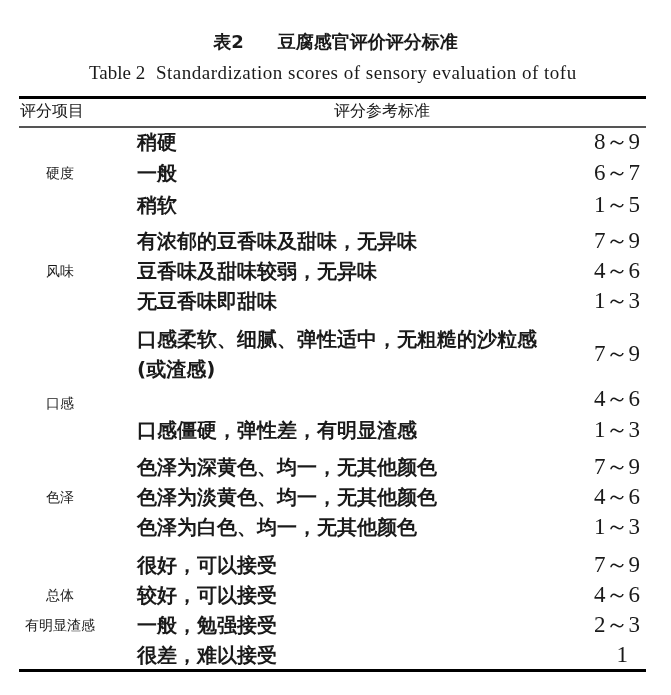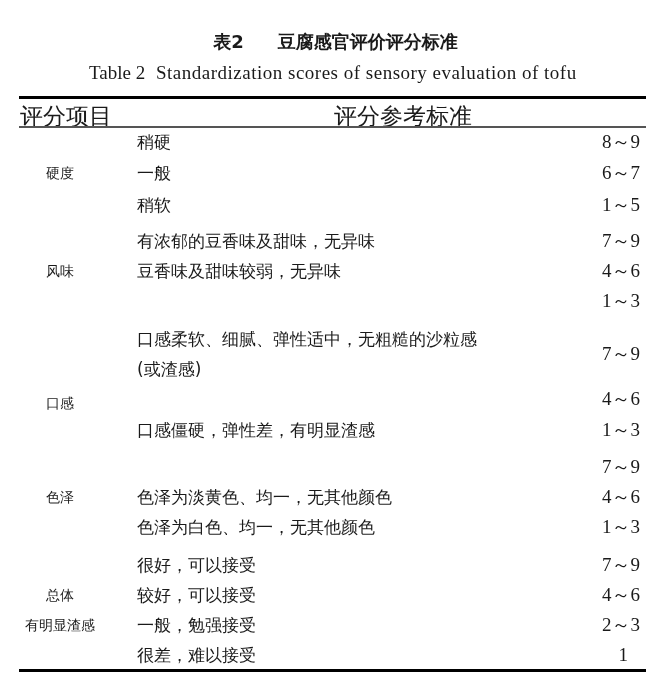--- a/index.html
+++ b/index.html
@@ -17,26 +17,26 @@
   .title-en {
     position: absolute; top: 62px; left: 0; width: 671px;
     font-family: "Liberation Serif", serif; font-size: 19px;
   }
   .title-en .label { position: absolute; left: 44px; margin-left: 45px; }
   .title-en .text { position: absolute; left: 156px; letter-spacing: 0.5px; }
   .rule { position: absolute; left: 19px; width: 627px; background: #000; }
   .rule.top { top: 96px; height: 3px; }
   .rule.mid { top: 126px; height: 2px; background: #555; }
   .rule.bottom { top: 669px; height: 3px; }
-  .hdr { position: absolute; top: 101px; font-size: 23px; font-family: Liberation Mono, monospace; }
+  .hdr { position: absolute; top: 101px; font-size: 16px; font-family: Liberation Mono, monospace; }
   .hdr.c1 { left: 20px; }
   .hdr.c2 { left: 334px; }
   .row { position: absolute; left: 0; width: 671px; font-size: 17px; height: 24px; line-height: 24px; }
-  .row .desc { position: absolute; left: 137px; font-family: "DejaVu Sans", sans-serif; font-size: 17px; }
-  .row .score { position: absolute; right: 31px; font-family: "Liberation Serif", serif; font-size: 19px; text-align: center; }
+  .row .desc { position: absolute; left: 137px; font-family: "DejaVu Sans", sans-serif; font-size: 20px; font-weight: bold; }
+  .row .score { position: absolute; right: 31px; font-family: "Liberation Serif", serif; font-size: 23px; text-align: center; }
   .cat { position: absolute; font-family: "DejaVu Sans", sans-serif; font-size: 14px; line-height: 24px; text-align: center; width: 90px; left: 15px; }
 </style>
 </head>
 <body>
 
 <div class="title-cn">
   <span class="num">表2</span><span>豆腐感官评价评分标准</span>
 </div>
 <div class="title-en">
   <span class="label">Table 2</span>
@@ -65,20 +65,21 @@
 <div class="cat" style="top:259px">风味</div>
 <div class="row" style="top:229px">
   <span class="desc">有浓郁的豆香味及甜味，无异味</span>
   <span class="score">7～9</span>
 </div>
 <div class="row" style="top:259px">
   <span class="desc">豆香味及甜味较弱，无异味</span>
   <span class="score">4～6</span>
 </div>
 <div class="row" style="top:289px">
+  <span class="desc">无豆香味即甜味</span>
   <span class="score">1～3</span>
 </div>
 
 <div class="cat" style="top:391px">口感</div>
 <div class="row" style="top:327px">
   <span class="desc">口感柔软、细腻、弹性适中，无粗糙的沙粒感</span>
 </div>
 <div class="row" style="top:357px">
   <span class="desc">(或渣感)</span>
 </div>
@@ -88,20 +89,21 @@
 <div class="row" style="top:387px">
   <span class="score">4～6</span>
 </div>
 <div class="row" style="top:418px">
   <span class="desc">口感僵硬，弹性差，有明显渣感</span>
   <span class="score">1～3</span>
 </div>
 
 <div class="cat" style="top:485px">色泽</div>
 <div class="row" style="top:455px">
+  <span class="desc">色泽为深黄色、均一，无其他颜色</span>
   <span class="score">7～9</span>
 </div>
 <div class="row" style="top:485px">
   <span class="desc">色泽为淡黄色、均一，无其他颜色</span>
   <span class="score">4～6</span>
 </div>
 <div class="row" style="top:515px">
   <span class="desc">色泽为白色、均一，无其他颜色</span>
   <span class="score">1～3</span>
 </div>

